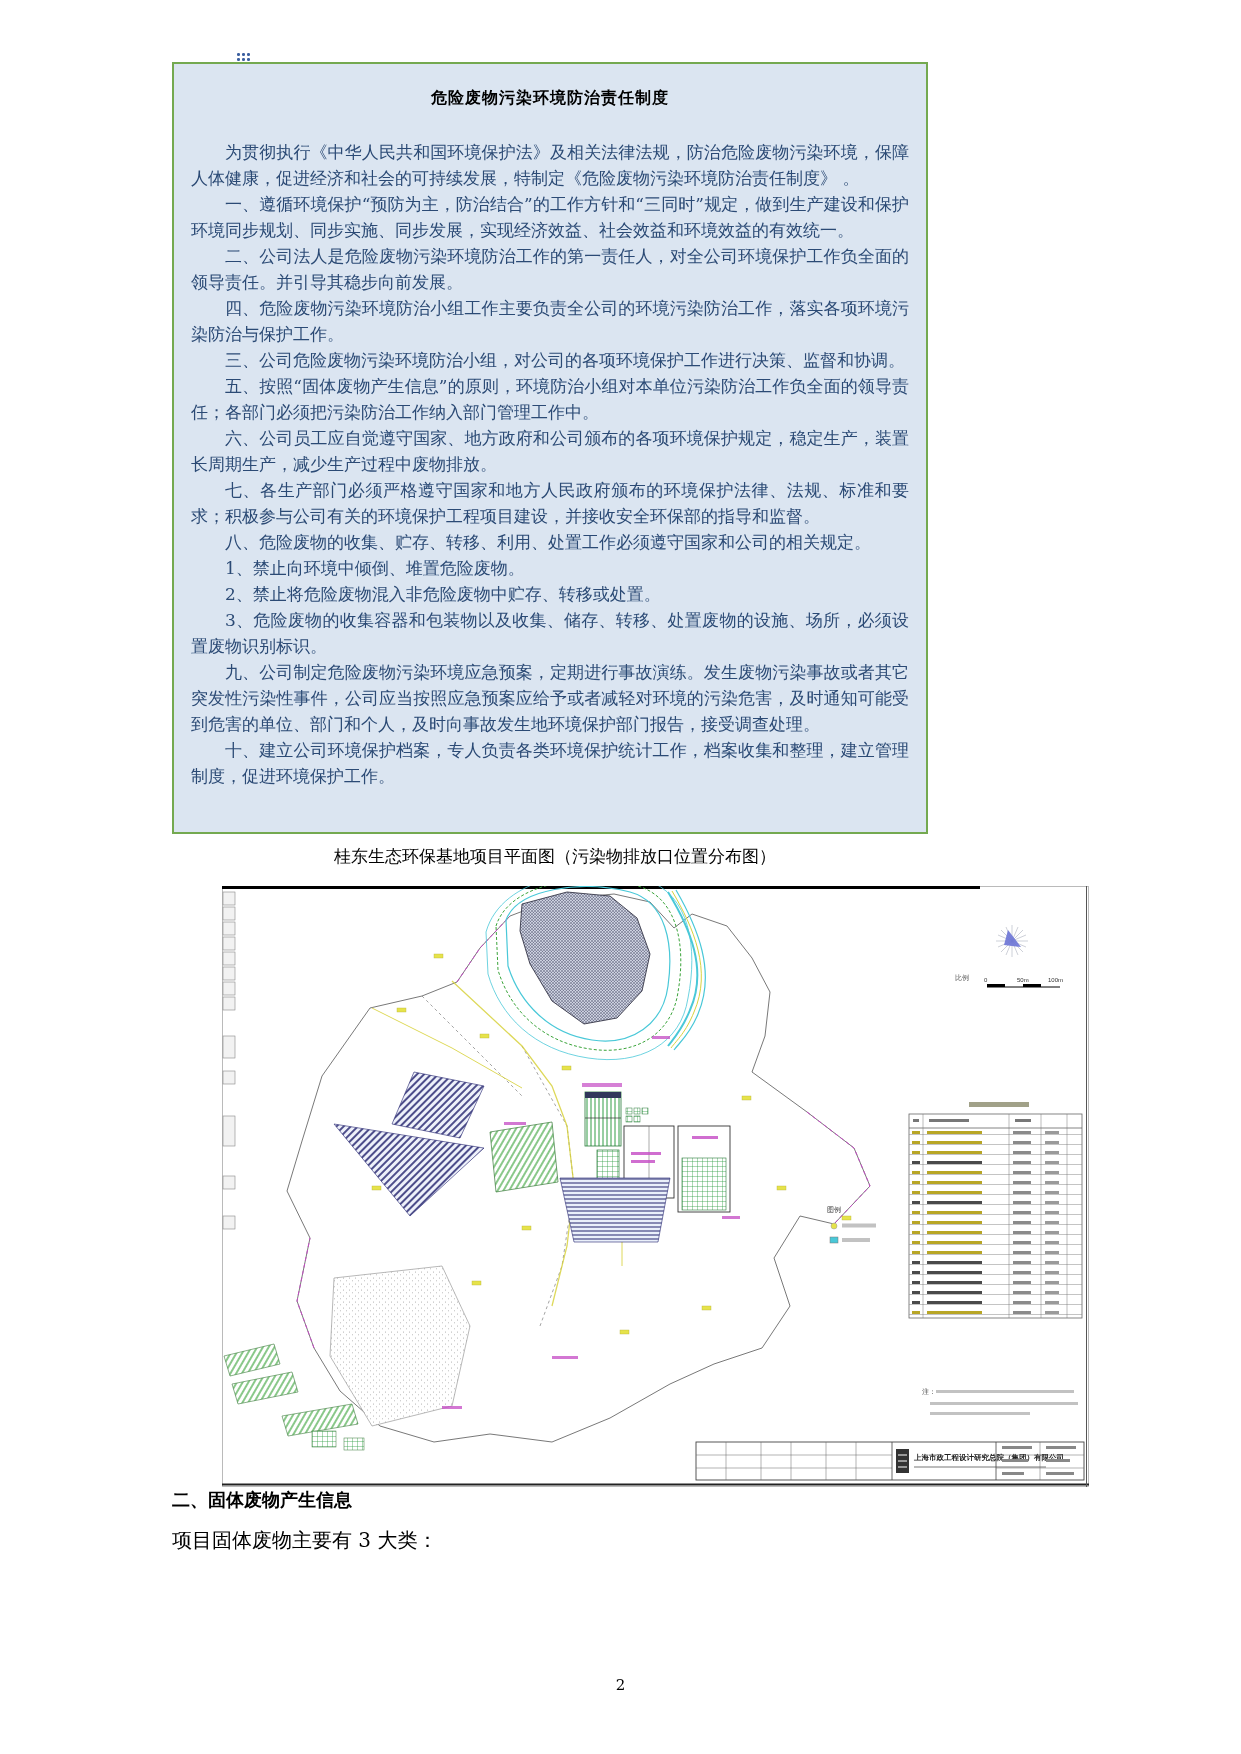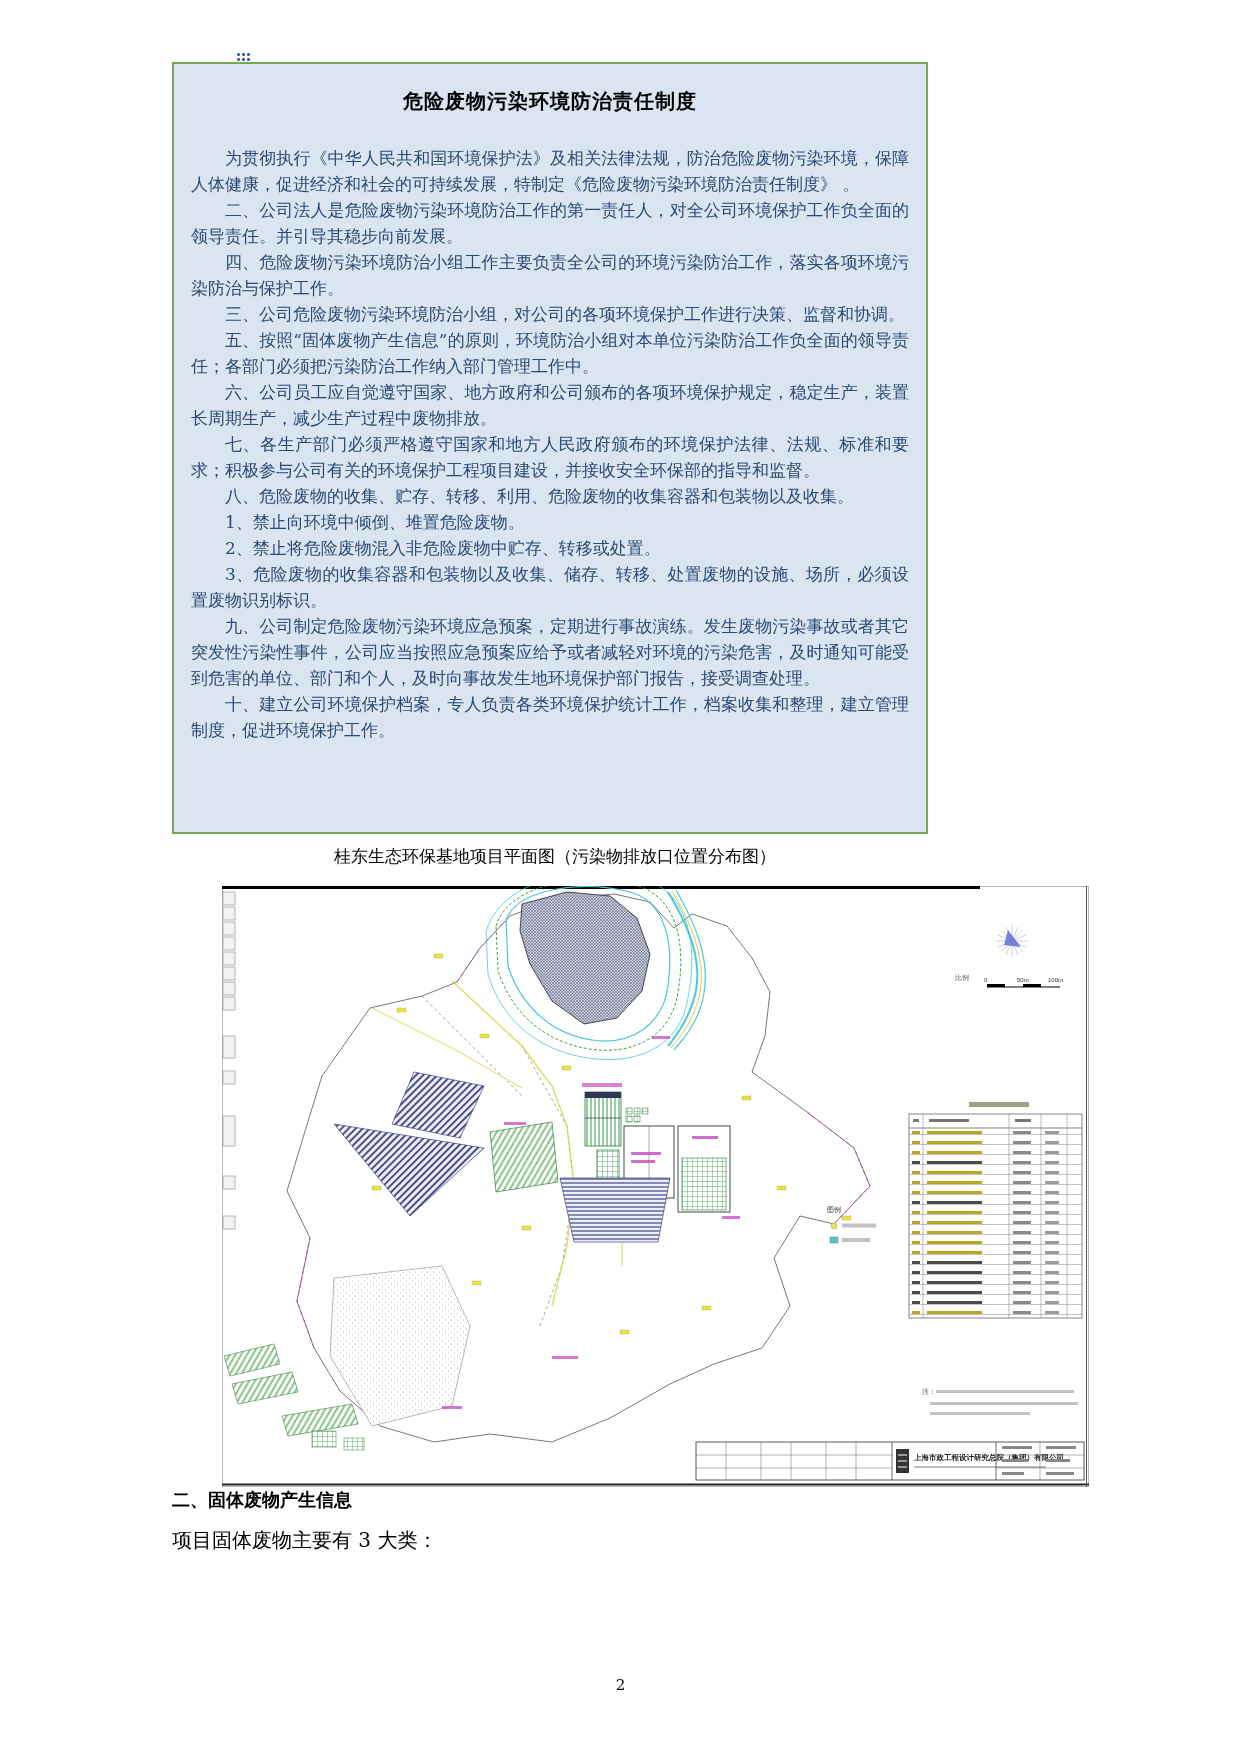--- a/index.html
+++ b/index.html
@@ -4,21 +4,21 @@
 <style>
   html,body{margin:0;padding:0;background:#ffffff;}
   .page{position:relative;width:1241px;height:1754px;background:#ffffff;overflow:hidden;
         font-family:"Liberation Sans",sans-serif;}
   
   .handle{position:absolute;left:237px;top:53px;width:14px;height:10px;}
   .handle i{position:absolute;width:2.6px;height:2.6px;border-radius:50%;background:#3b5fa0;}
   
   .policy-box{position:absolute;left:172px;top:62px;width:756px;height:772px;box-sizing:border-box;
       background:#dbe5f1;border:2.5px solid #74a950;padding:16px 17px 0 17px;}
-  .policy-title{margin:8px 0 0 0;text-align:center;font-size:20px;font-weight:bold;color:#000;
+  .policy-title{margin:8px 0 0 0;text-align:center;font-size:16px;font-weight:bold;color:#000;
       letter-spacing:1px;font-family:"Liberation Sans",sans-serif;}
   .policy-text{margin-top:30px;color:#2b4a75;font-size:17px;line-height:26px;
       font-family:"DejaVu Serif","Liberation Serif",serif;text-align:justify;}
   .policy-text p{margin:0;text-indent:2em;}
   
   .fig-caption{position:absolute;left:160px;top:845px;width:790px;text-align:center;
       font-size:17px;font-weight:normal;color:#000;}
   
   .map-wrap{position:absolute;left:178px;top:886px;width:867px;height:601px;background:#fff;padding-left:44px;}
   
@@ -39,27 +39,28 @@
       <i style="left:10px;top:0"></i>
     <i style="left:0;top:5px"></i>
       <i style="left:5px;top:5px"></i>
       <i style="left:10px;top:5px"></i>
   </div>
 
   <div class="policy-box">
     <div class="policy-title">危险废物污染环境防治责任制度</div>
     <div class="policy-text">
       <p>为贯彻执行《中华人民共和国环境保护法》及相关法律法规，防治危险废物污染环境，保障人体健康，促进经济和社会的可持续发展，特制定《危险废物污染环境防治责任制度》 。</p>
+      <p>一、遵循环境保护“预防为主，防治结合”的工作方针和“三同时”规定，做到生产建设和保护环境同步规划、同步实施、同步发展，实现经济效益、社会效益和环境效益的有效统一。</p>
       <p>二、公司法人是危险废物污染环境防治工作的第一责任人，对全公司环境保护工作负全面的领导责任。并引导其稳步向前发展。</p>
       <p>四、危险废物污染环境防治小组工作主要负责全公司的环境污染防治工作，落实各项环境污染防治与保护工作。</p>
       <p>三、公司危险废物污染环境防治小组，对公司的各项环境保护工作进行决策、监督和协调。</p>
       <p>五、按照“固体废物产生信息”的原则，环境防治小组对本单位污染防治工作负全面的领导责任；各部门必须把污染防治工作纳入部门管理工作中。</p>
       <p>六、公司员工应自觉遵守国家、地方政府和公司颁布的各项环境保护规定，稳定生产，装置长周期生产，减少生产过程中废物排放。</p>
       <p>七、各生产部门必须严格遵守国家和地方人民政府颁布的环境保护法律、法规、标准和要求；积极参与公司有关的环境保护工程项目建设，并接收安全环保部的指导和监督。</p>
-      <p>八、危险废物的收集、贮存、转移、利用、危险废物的收集容器和包装物以及收集。</p>
+      <p>八、危险废物的收集、贮存、转移、利用、处置工作必须遵守国家和公司的相关规定。</p>
       <p>1、禁止向环境中倾倒、堆置危险废物。</p>
       <p>2、禁止将危险废物混入非危险废物中贮存、转移或处置。</p>
       <p>3、危险废物的收集容器和包装物以及收集、储存、转移、处置废物的设施、场所，必须设置废物识别标识。</p>
       <p>九、公司制定危险废物污染环境应急预案，定期进行事故演练。发生废物污染事故或者其它突发性污染性事件，公司应当按照应急预案应给予或者减轻对环境的污染危害，及时通知可能受到危害的单位、部门和个人，及时向事故发生地环境保护部门报告，接受调查处理。</p>
       <p>十、建立公司环境保护档案，专人负责各类环境保护统计工作，档案收集和整理，建立管理制度，促进环境保护工作。</p>
     </div>
   </div>
 
   <div class="fig-caption">桂东生态环保基地项目平面图（污染物排放口位置分布图）</div>
 

